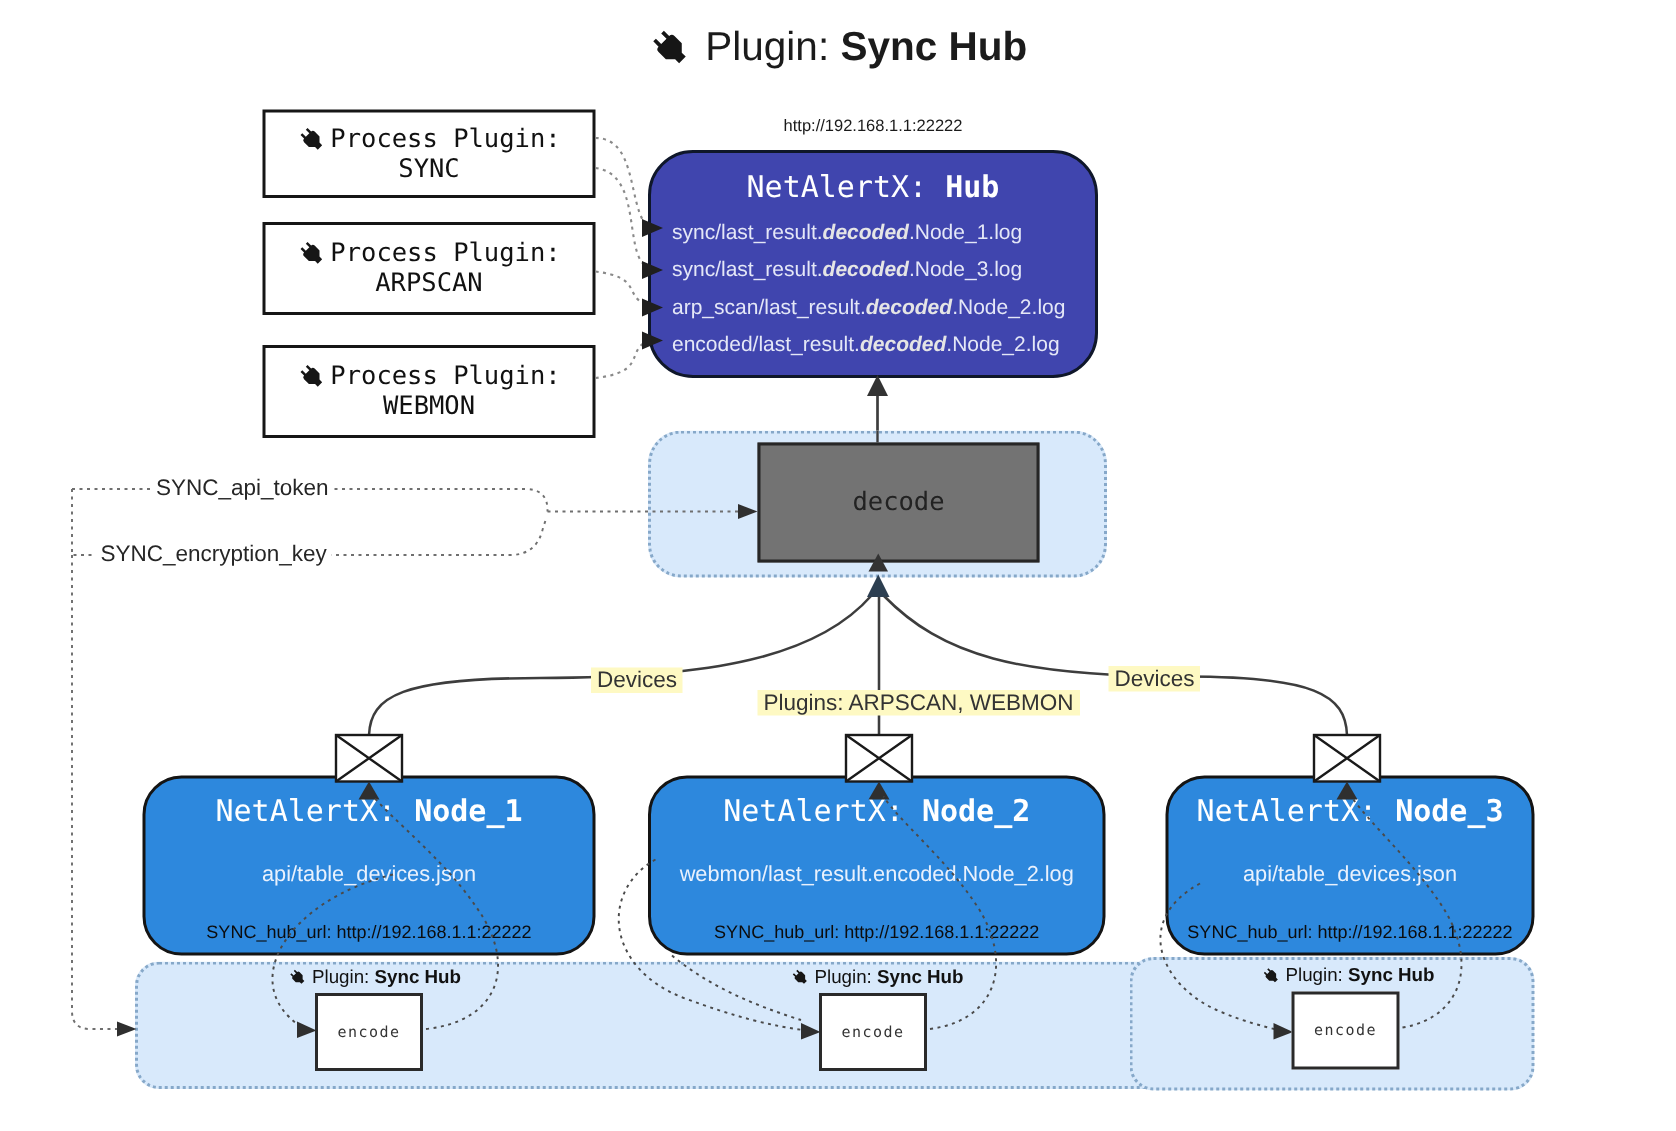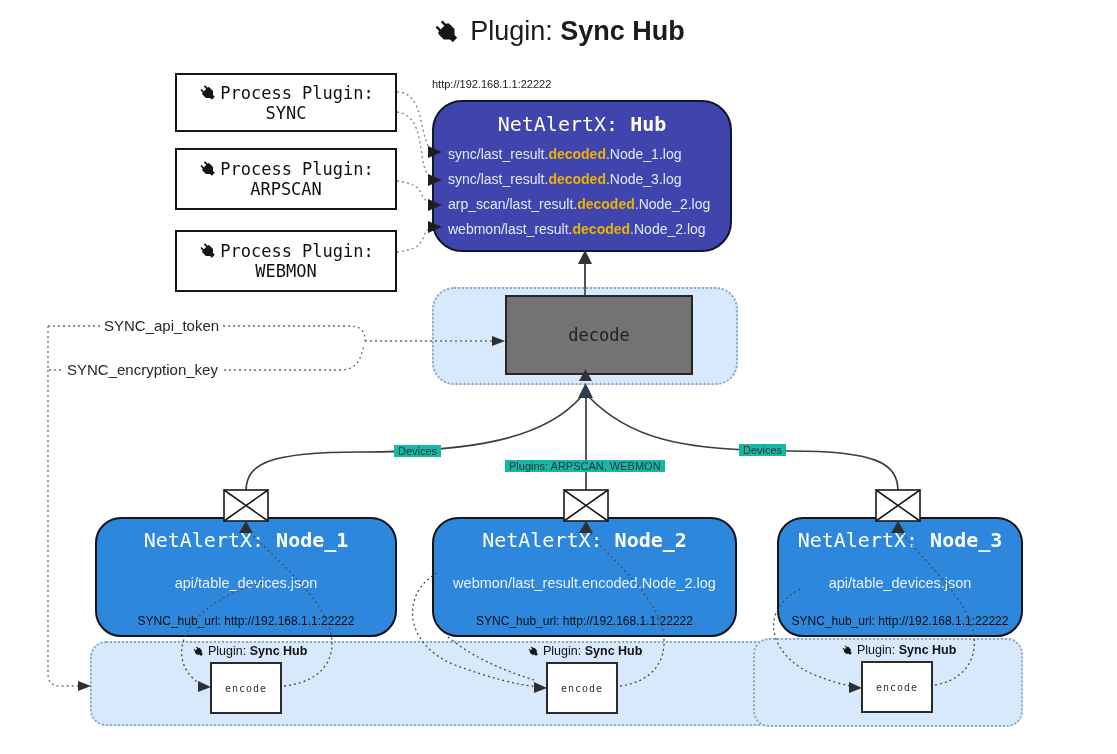--- a/index.html
+++ b/index.html
@@ -10,39 +10,39 @@
   .page-title .b{font-weight:700;}
 
   
   .proc{position:absolute;left:175px;width:222px;background:#ffffff;border:2px solid #161616;box-sizing:border-box;display:flex;flex-direction:column;justify-content:center;align-items:center;font-family:"DejaVu Sans Mono",monospace;font-size:17px;color:#111;}
   .proc .l1{display:flex;align-items:center;gap:2px;}
   .proc-sync{top:73px;height:59px;}
   .proc-arpscan{top:148px;height:62px;}
   .proc-webmon{top:230px;height:62px;}
 
   
-  .hub-url{position:absolute;left:432px;top:78px;width:300px;text-align:left;font-size:11px;color:#1a1a1a;}
+  .hub-url{position:absolute;left:432px;top:78px;width:300px;text-align:center;font-size:11px;color:#1a1a1a;}
   .hub{position:absolute;left:432px;top:100px;width:300px;height:152px;background:#4045ae;border:2px solid #0f172a;border-radius:30px;box-sizing:border-box;color:#e8eaf8;}
   .hub-title{margin-top:10px;text-align:center;font-family:"DejaVu Sans Mono",monospace;font-size:20px;color:#ffffff;}
   .hub-title .b{font-weight:700;}
   .hub-files{margin-top:6px;padding-left:14px;}
   .hub-file{font-size:14px;line-height:25px;white-space:nowrap;color:#e4e7f7;}
-  .hub-file .b{font-weight:700;color:#eab308;}
+  .hub-file .b{font-weight:700;color:#e5e5e5;font-style:italic;}
 
   
   .decode-wrap{position:absolute;left:432px;top:287px;width:306px;height:98px;background:#d8e9fb;border:2px dotted #86a8c9;border-radius:22px;box-sizing:border-box;}
   .decode-box{position:absolute;left:505px;top:295px;width:188px;height:80px;background:#737373;border:2.5px solid #262626;box-sizing:border-box;display:flex;align-items:center;justify-content:center;font-family:"DejaVu Sans Mono",monospace;font-size:17px;color:#222;}
 
   
   .setting{position:absolute;background:#ffffff;padding:0 3px;font-size:15px;color:#262626;z-index:12;white-space:nowrap;}
   .tok{left:101px;top:317px;}
   .enc{left:64px;top:361px;}
 
   
-  .edge-label{position:absolute;background:#14b8a6;padding:0 4px;font-size:11px;color:#333;z-index:12;white-space:nowrap;}
+  .edge-label{position:absolute;background:#fef9c3;padding:0 4px;font-size:15px;color:#333;z-index:12;white-space:nowrap;}
   .dev-l{left:394px;top:445px;}
   .dev-r{left:739px;top:444px;}
   .plug-mid{left:505px;top:460px;}
 
   
   .node{position:absolute;top:517px;height:120px;background:#2d88dd;border:2px solid #141414;border-radius:26px;box-sizing:border-box;display:flex;flex-direction:column;align-items:center;color:#eef4ff;}
   .node1{left:95px;width:302px;}
   .node2{left:432px;width:305px;}
   .node3{left:777px;width:246px;gap:20px;}
   .node-title{margin-top:9px;font-family:"DejaVu Sans Mono",monospace;font-size:20px;color:#ffffff;white-space:nowrap;}
@@ -117,21 +117,21 @@
     <div>WEBMON</div>
   </div>
 
   <div class="hub-url">http://192.168.1.1:22222</div>
   <div class="hub">
     <div class="hub-title"><span>NetAlertX: </span><span class="b">Hub</span></div>
     <div class="hub-files">
       <div class="hub-file"><span>sync/last_result.</span><span class="b">decoded</span><span>.Node_1.log</span></div>
       <div class="hub-file"><span>sync/last_result.</span><span class="b">decoded</span><span>.Node_3.log</span></div>
       <div class="hub-file"><span>arp_scan/last_result.</span><span class="b">decoded</span><span>.Node_2.log</span></div>
-      <div class="hub-file"><span>webmon/last_result.</span><span class="b">decoded</span><span>.Node_2.log</span></div>
+      <div class="hub-file"><span>encoded/last_result.</span><span class="b">decoded</span><span>.Node_2.log</span></div>
     </div>
   </div>
 
   <div class="decode-wrap"></div>
   <div class="decode-box">decode</div>
 
   <span class="setting tok">SYNC_api_token</span>
   <span class="setting enc">SYNC_encryption_key</span>
 
   <span class="edge-label dev-l">Devices</span>

